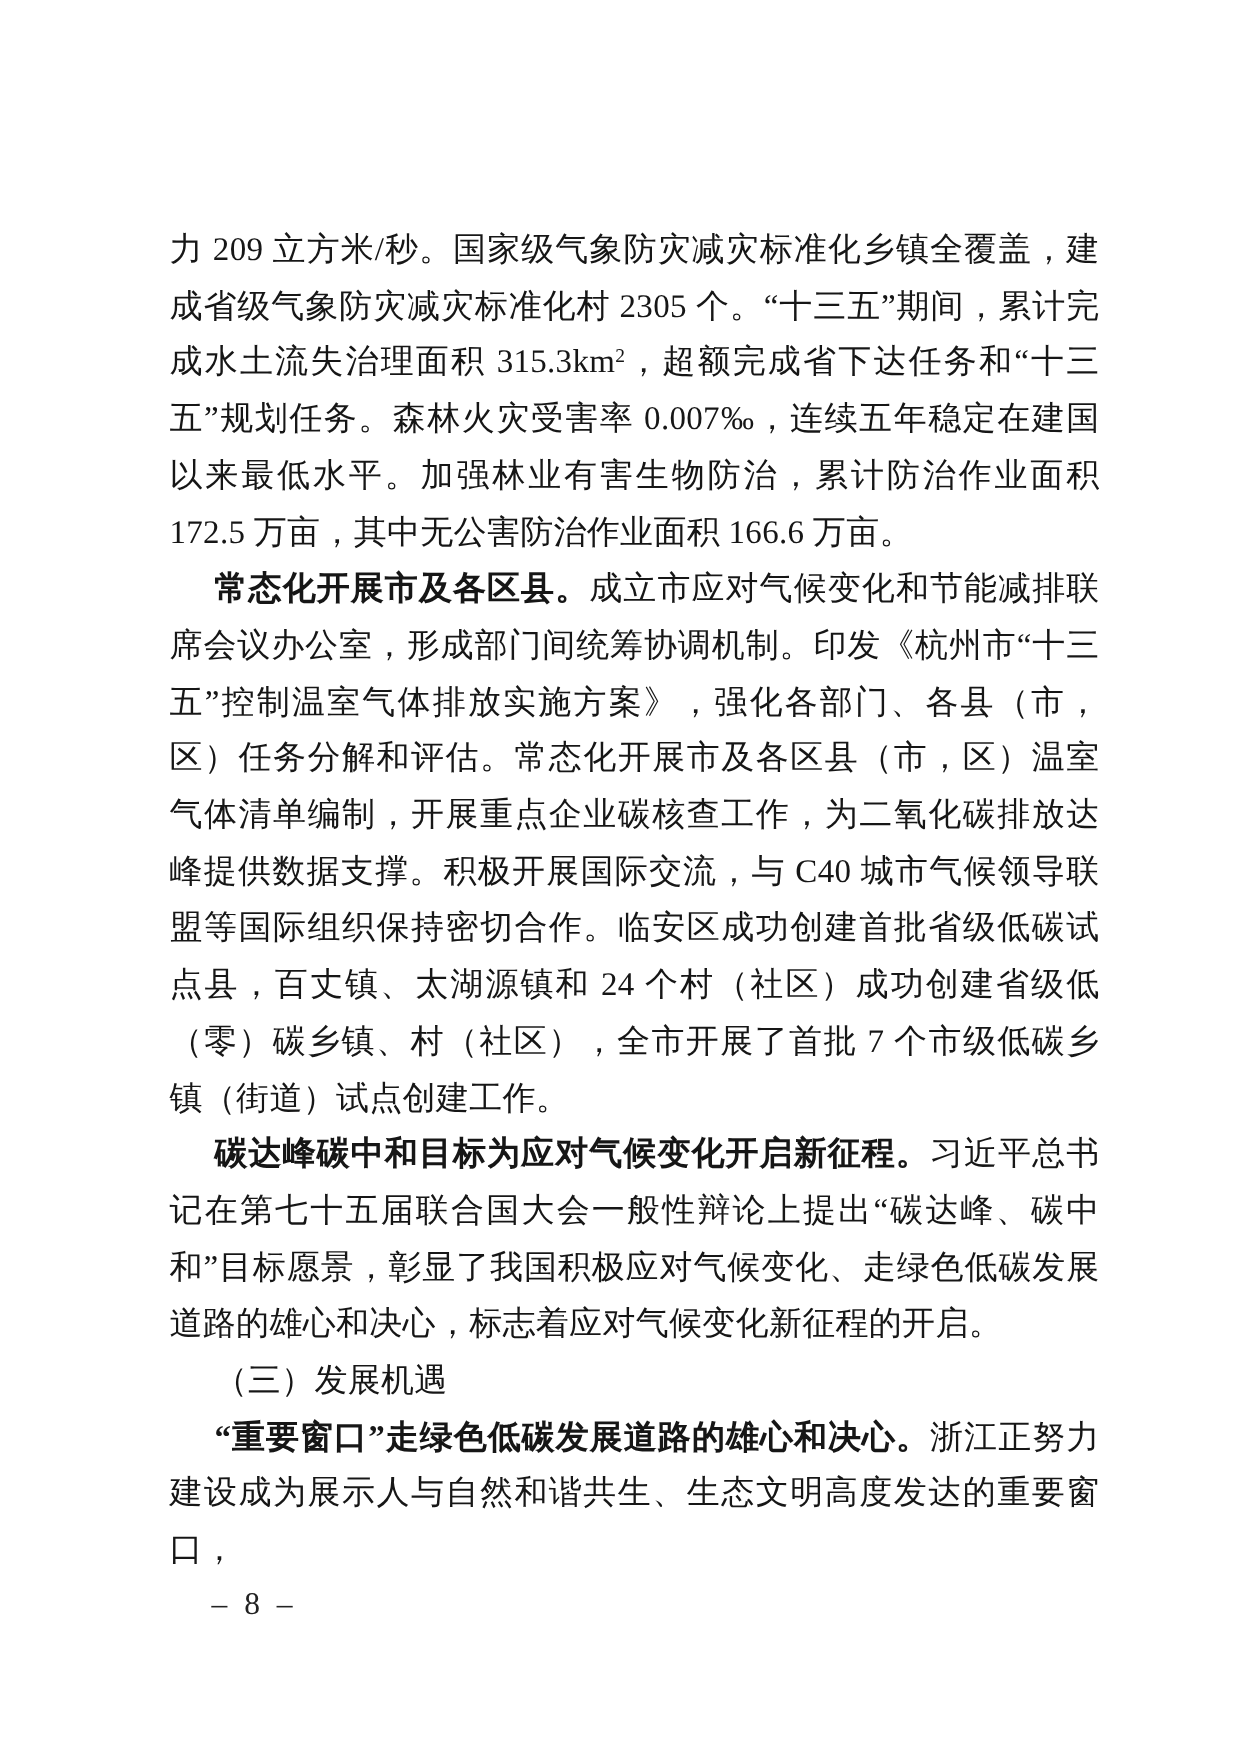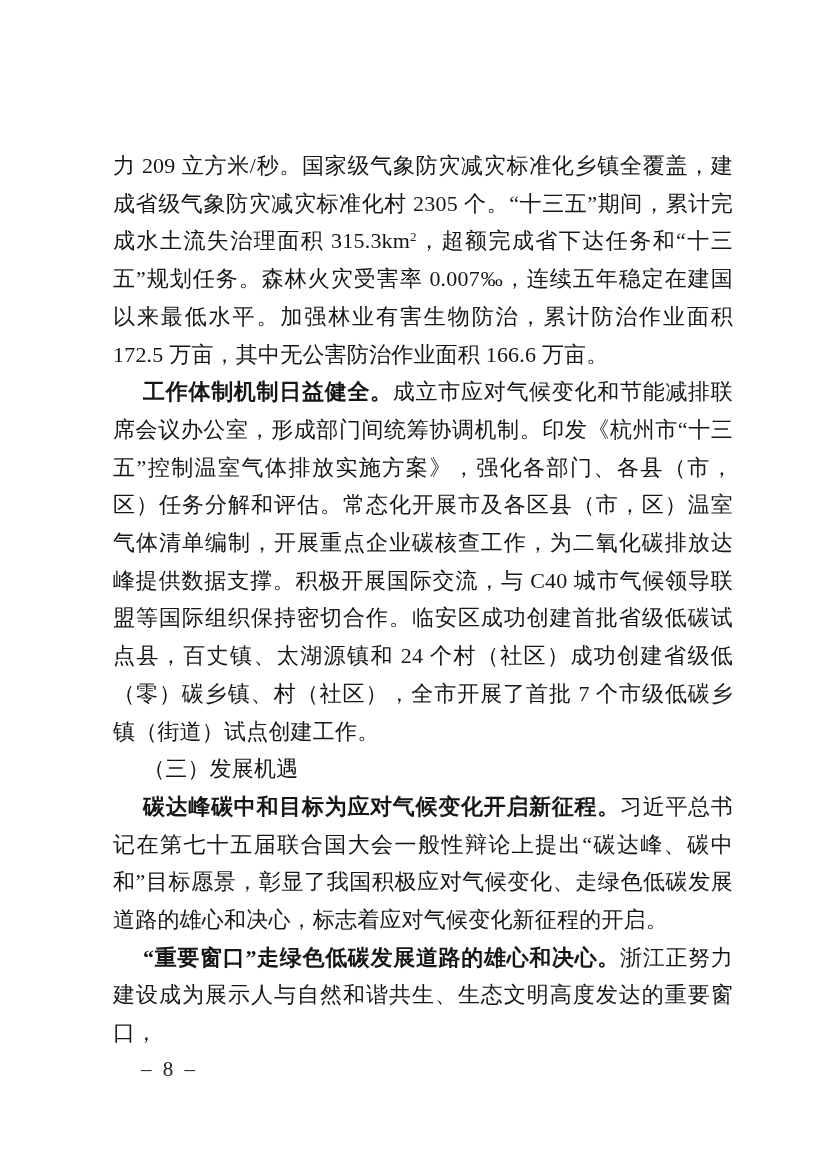--- a/index.html
+++ b/index.html
@@ -49,19 +49,19 @@
     letter-spacing: 3px;
     color: #222222;
   }
 </style>
 </head>
 <body>
 
 <div class="page">
   <div class="content">
     <p><span>力 209 立方米/秒。国家级气象防灾减灾标准化乡镇全覆盖，建成省级气象防灾减灾标准化村 2305 个。“十三五”期间，累计完成水土流失治理面积 315.3km</span><sup class="sq">2</sup><span>，超额完成省下达任务和“十三五”规划任务。森林火灾受害率 0.007‰，连续五年稳定在建国以来最低水平。加强林业有害生物防治，累计防治作业面积 172.5 万亩，其中无公害防治作业面积 166.6 万亩。</span></p>
-    <p class="indent"><span class="bold-lead">工作体制机制日益健全。</span><span>成立市应对气候变化和节能减排联席会议办公室，形成部门间统筹协调机制。印发《杭州市“十三五”控制温室气体排放实施方案》，强化各部门、各县（市，区）任务分解和评估。常态化开展市及各区县（市，区）温室气体清单编制，开展重点企业碳核查工作，为二氧化碳排放达峰提供数据支撑。积极开展国际交流，与 C40 城市气候领导联盟等国际组织保持密切合作。临安区成功创建首批省级低碳试点县，百丈镇、太湖源镇和 24 个村（社区）成功创建省级低（零）碳乡镇、村（社区），全市开展了首批 7 个市级低碳乡镇（街道）试点创建工作。</span></p>
+    <p class="indent"><span class="bold-lead">常态化开展市及各区县。</span><span>成立市应对气候变化和节能减排联席会议办公室，形成部门间统筹协调机制。印发《杭州市“十三五”控制温室气体排放实施方案》，强化各部门、各县（市，区）任务分解和评估。常态化开展市及各区县（市，区）温室气体清单编制，开展重点企业碳核查工作，为二氧化碳排放达峰提供数据支撑。积极开展国际交流，与 C40 城市气候领导联盟等国际组织保持密切合作。临安区成功创建首批省级低碳试点县，百丈镇、太湖源镇和 24 个村（社区）成功创建省级低（零）碳乡镇、村（社区），全市开展了首批 7 个市级低碳乡镇（街道）试点创建工作。</span></p>
+    <p class="indent"><span class="bold-lead">碳达峰碳中和目标为应对气候变化开启新征程。</span><span>习近平总书记在第七十五届联合国大会一般性辩论上提出“碳达峰、碳中和”目标愿景，彰显了我国积极应对气候变化、走绿色低碳发展道路的雄心和决心，标志着应对气候变化新征程的开启。</span></p>
     <p class="indent"><span>（三）发展机遇</span></p>
-    <p class="indent"><span class="bold-lead">碳达峰碳中和目标为应对气候变化开启新征程。</span><span>习近平总书记在第七十五届联合国大会一般性辩论上提出“碳达峰、碳中和”目标愿景，彰显了我国积极应对气候变化、走绿色低碳发展道路的雄心和决心，标志着应对气候变化新征程的开启。</span></p>
     <p class="indent"><span class="bold-lead">“重要窗口”走绿色低碳发展道路的雄心和决心。</span><span>浙江正努力建设成为展示人与自然和谐共生、生态文明高度发达的重要窗口，</span></p>
   </div>
   <div class="footer">– 8 –</div>
 </div>
 
 </body></html>

